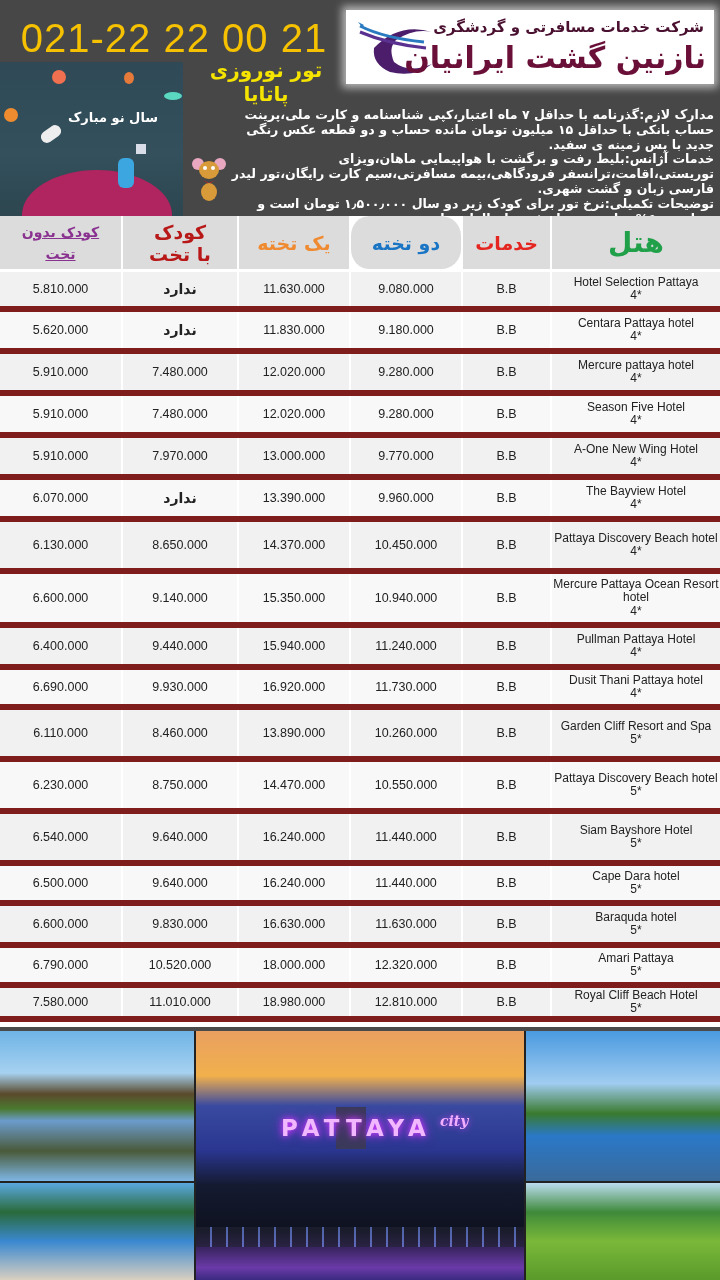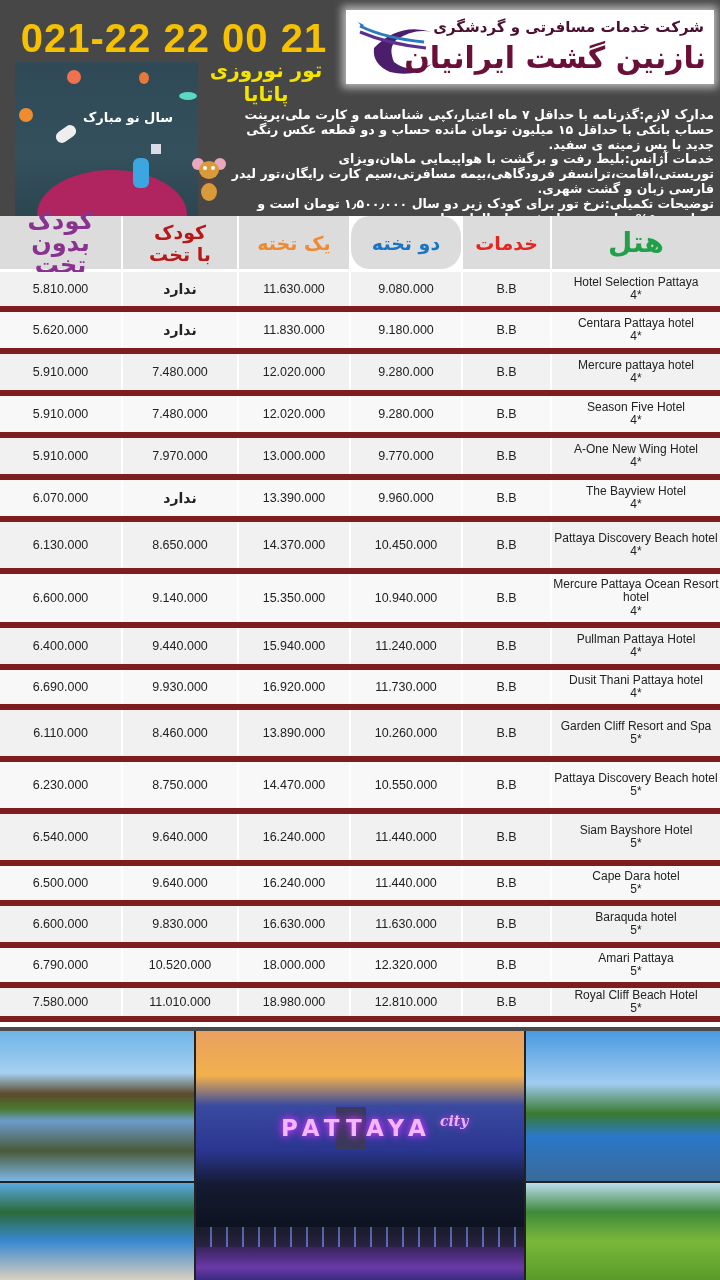--- a/index.html
+++ b/index.html
@@ -2,31 +2,31 @@
 <html><head>
 <meta charset="utf-8">
 <style>
   * { box-sizing: border-box; margin: 0; padding: 0; }
   html, body { width: 720px; height: 1280px; overflow: hidden; background: #4a4a4a; }
   body { font-family: "DejaVu Sans", sans-serif; position: relative; }
 
   
   .header { position: absolute; left: 0; top: 0; width: 720px; height: 216px; background: #474747; }
   .phone { position: absolute; left: 14px; top: 14px; width: 320px; text-align: center;
-           color: #f5c100; font-family: "Liberation Sans", sans-serif; font-weight: bold;
+           color: #f5c100; font-family: "Liberation Sans", sans-serif; font-weight: normal;
            font-size: 40px; letter-spacing: 1px; line-height: 48px; }
   .logo-box { position: absolute; left: 346px; top: 10px; width: 368px; height: 74px; background: #fff;
               box-shadow: 0 0 8px 4px rgba(255,255,255,0.6); }
   .logo-icon { position: absolute; left: 8px; top: 8px; width: 90px; height: 60px; }
   .logo-sub { position: absolute; right: 10px; top: 8px; font-size: 15px; color: #4a1030; direction: rtl; font-weight: bold; }
   .logo-main { position: absolute; right: 8px; top: 28px; font-size: 30px; color: #6a1038; direction: rtl; font-weight: bold; line-height: 40px; }
   .tour-title { position: absolute; left: 190px; top: 58px; width: 152px; text-align: center; color: #f5e400;
                 font-size: 20px; font-weight: bold; direction: rtl; }
 
-  .art { position: absolute; left: 15px; top: 62px; width: 183px; height: 154px;
+  .art { position: absolute; left: 0; top: 62px; width: 183px; height: 154px;
          background: linear-gradient(180deg, #2f4a56 0%, #33505c 60%, #2d4650 100%); overflow: hidden; }
   .planet { position: absolute; left: 22px; top: 108px; width: 150px; height: 90px; border-radius: 50%; background: #b0245f; }
   .art-text { position: absolute; left: 68px; top: 48px; color: #fff; font-size: 13px; font-weight: bold; direction: rtl; }
   .rocket { position: absolute; left: 40px; top: 66px; width: 22px; height: 12px; background: #eee; border-radius: 6px; transform: rotate(-35deg); }
   .astro { position: absolute; left: 118px; top: 96px; width: 16px; height: 30px; background: #3ba6e0; border-radius: 6px; }
   .flag { position: absolute; left: 136px; top: 82px; width: 10px; height: 10px; background: #d8dde8; }
   .meteor { position: absolute; left: 52px; top: 8px; width: 14px; height: 14px; border-radius: 50%; background: #f07050; }
   .moon { position: absolute; left: 124px; top: 10px; width: 10px; height: 12px; border-radius: 50%; background: #e57a3a; }
   .ufo { position: absolute; left: 164px; top: 30px; width: 18px; height: 8px; border-radius: 50%; background: #5ad8c0; }
   .sat-planet { position: absolute; left: 4px; top: 46px; width: 14px; height: 14px; border-radius: 50%; background: #f08c30; }
@@ -47,21 +47,21 @@
   .c-sgl { width: 112px; }
   .c-cwb { width: 116px; }
   .c-cnb { width: 121px; border-left: none; }
   .head .cell { background: #dcdcdc; font-family: "DejaVu Sans", sans-serif; font-weight: bold; direction: rtl; line-height: 22px; }
   .head { height: 56px; border-bottom: 3px solid #fff; }
   .h-hotel { color: #21a04a; font-size: 28px; }
   .h-serv { color: #e52520; font-size: 19px; }
   .h-dbl { color: #1a75c4; font-size: 19px; border-radius: 20px; }
   .h-sgl { color: #f08a30; font-size: 19px; }
   .h-cwb { color: #b81818; font-size: 19px; }
-  .h-cnb { color: #8a3290; font-size: 24px; }
+  .h-cnb { color: #8a3290; font-size: 14px; text-decoration: underline; }
   .odd .cell { background: #f1f1f1; }
   .even .cell { background: #f8f8f8; }
   .cell.fa { font-family: "DejaVu Sans", sans-serif; font-weight: bold; font-size: 14px; direction: rtl; }
 
   
   .gallery { position: absolute; left: 0; top: 1031px; width: 720px; height: 249px; background: #222; }
   .ph { position: absolute; overflow: hidden; }
   .ph-angkor { left: 0; top: 0; width: 194px; height: 150px;
                background: linear-gradient(180deg, #6fb4e6 0%, #a6d1f0 28%, #5a4a2c 42%, #4a7a30 52%, #6c9ccd 60%, #4a5a3a 80%, #7db6e4 100%); }
   .ph-pool { left: 0; top: 152px; width: 194px; height: 97px;

